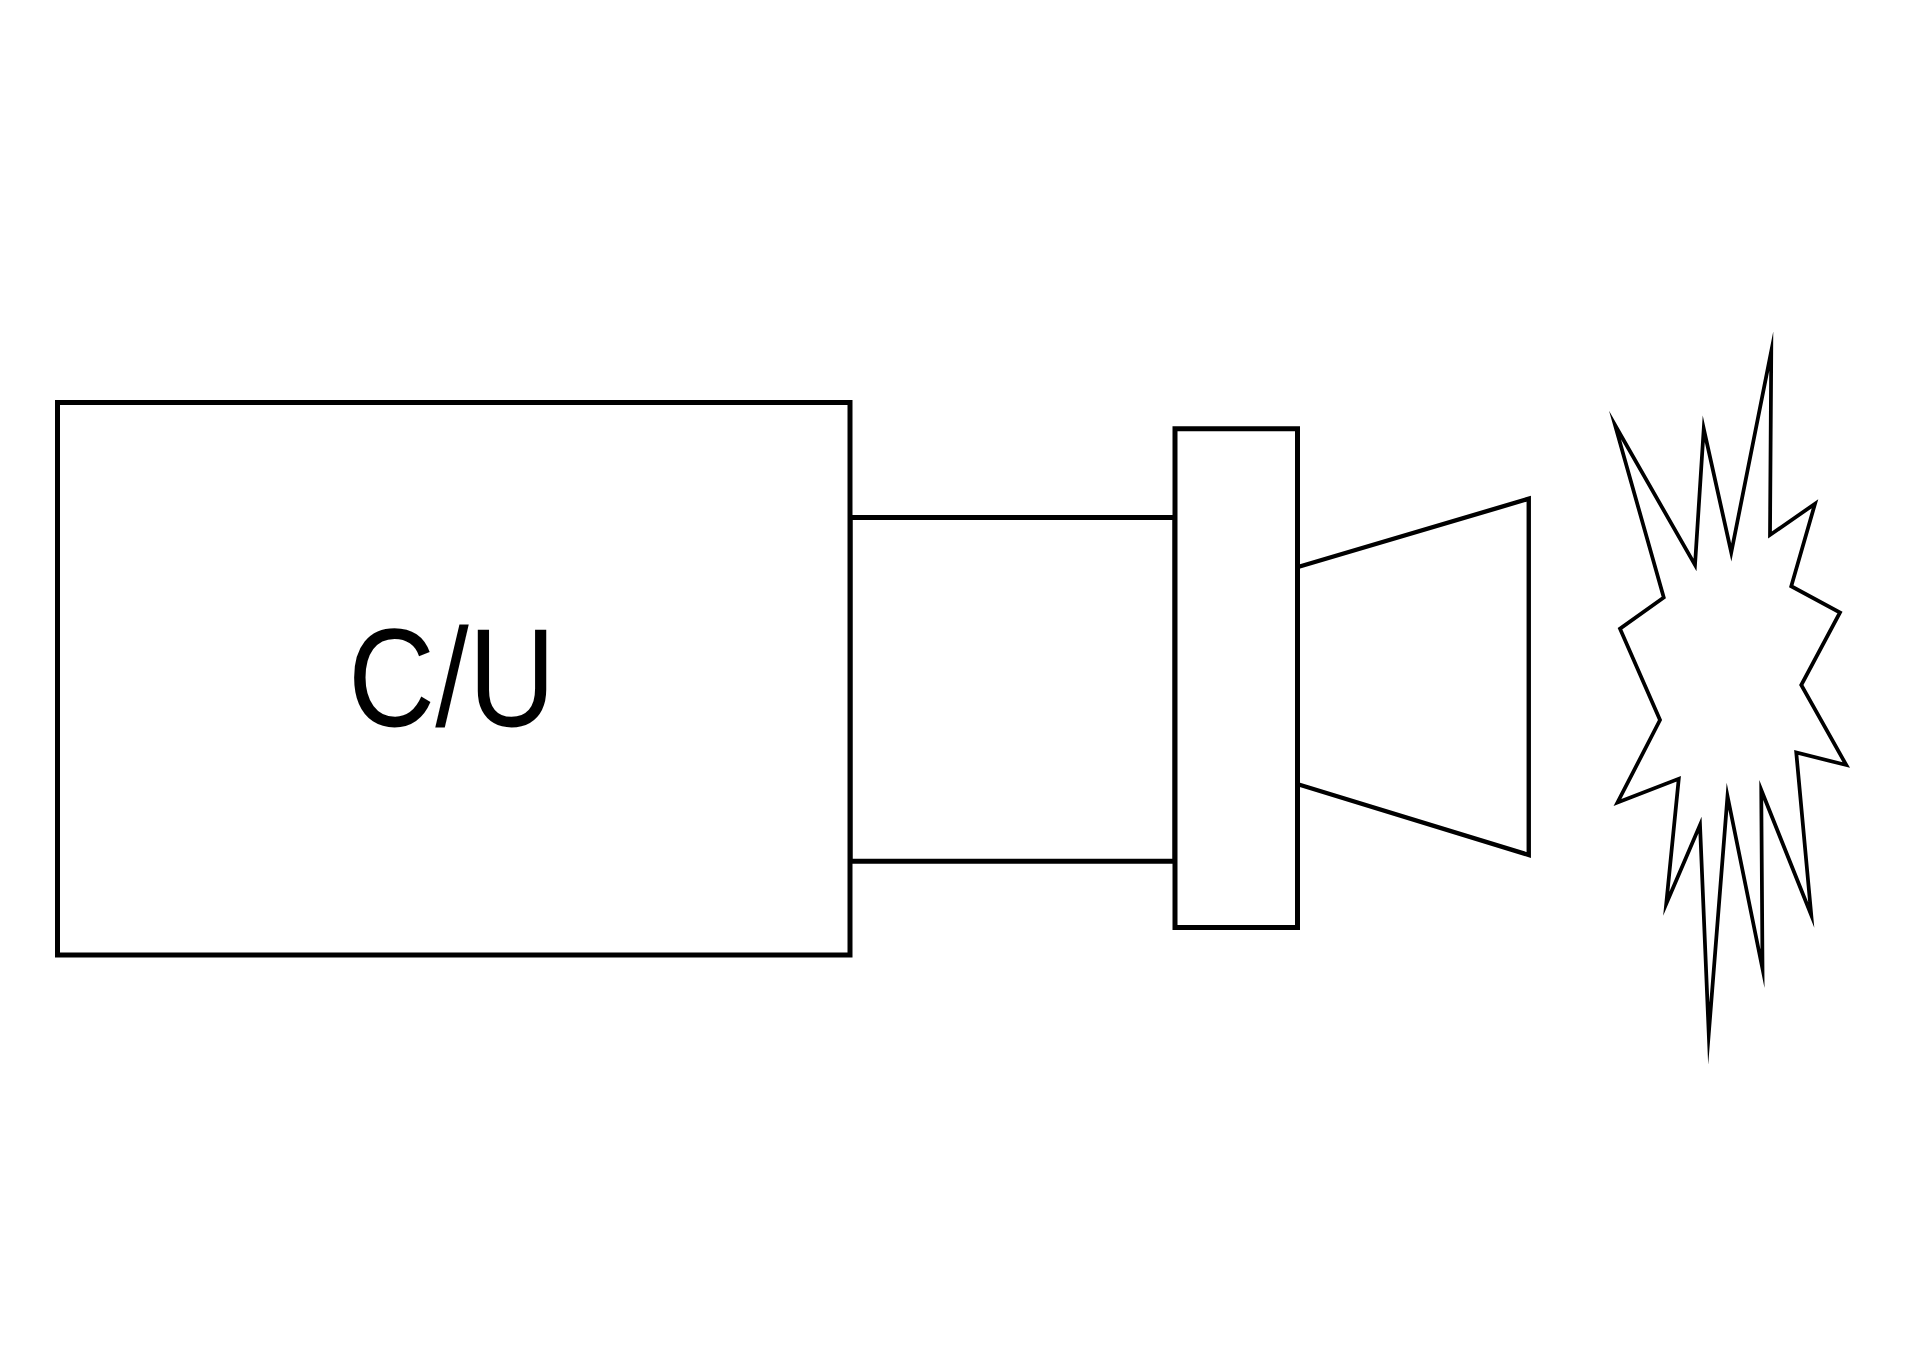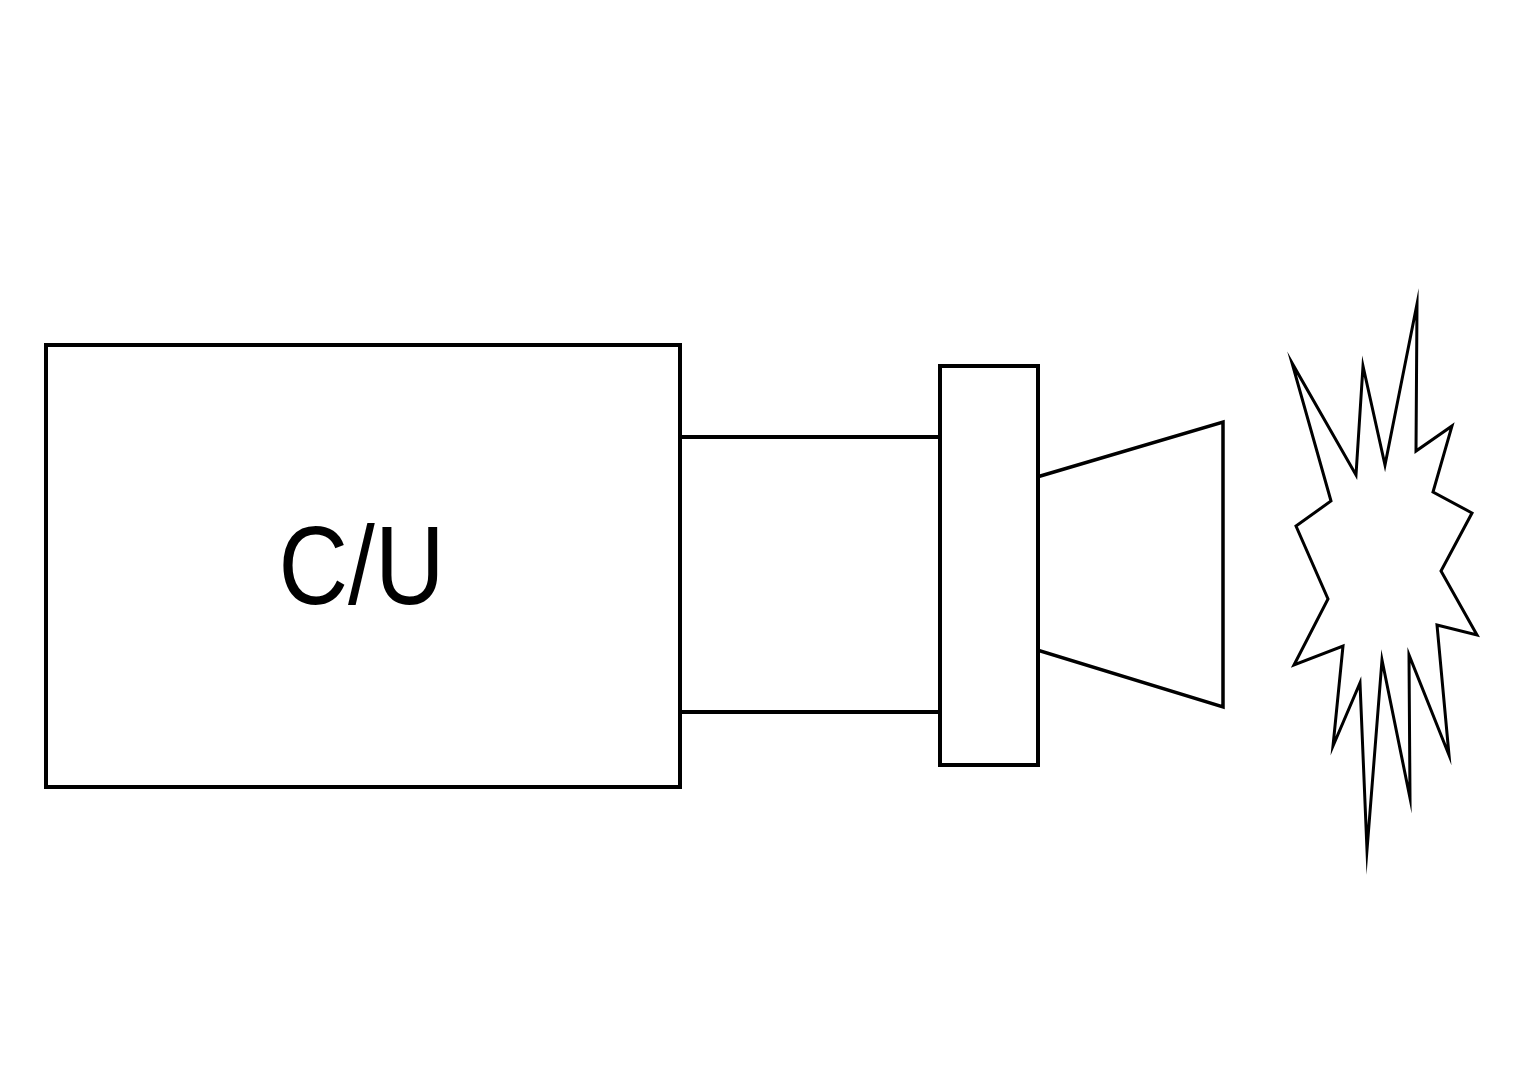--- a/index.html
+++ b/index.html
@@ -10,21 +10,20 @@
   body {
     width: 1536px;
     height: 1087px;
     position: relative;
     overflow: hidden;
     font-family: "Liberation Sans", sans-serif;
   }
   .figure {
     position: absolute;
     inset: 0;
-    margin-top: 23px;
   }
   svg.diagram {
     display: block;
     width: 1536px;
     height: 1087px;
   }
   .shape {
     fill: #ffffff;
     stroke: #000000;
   }

